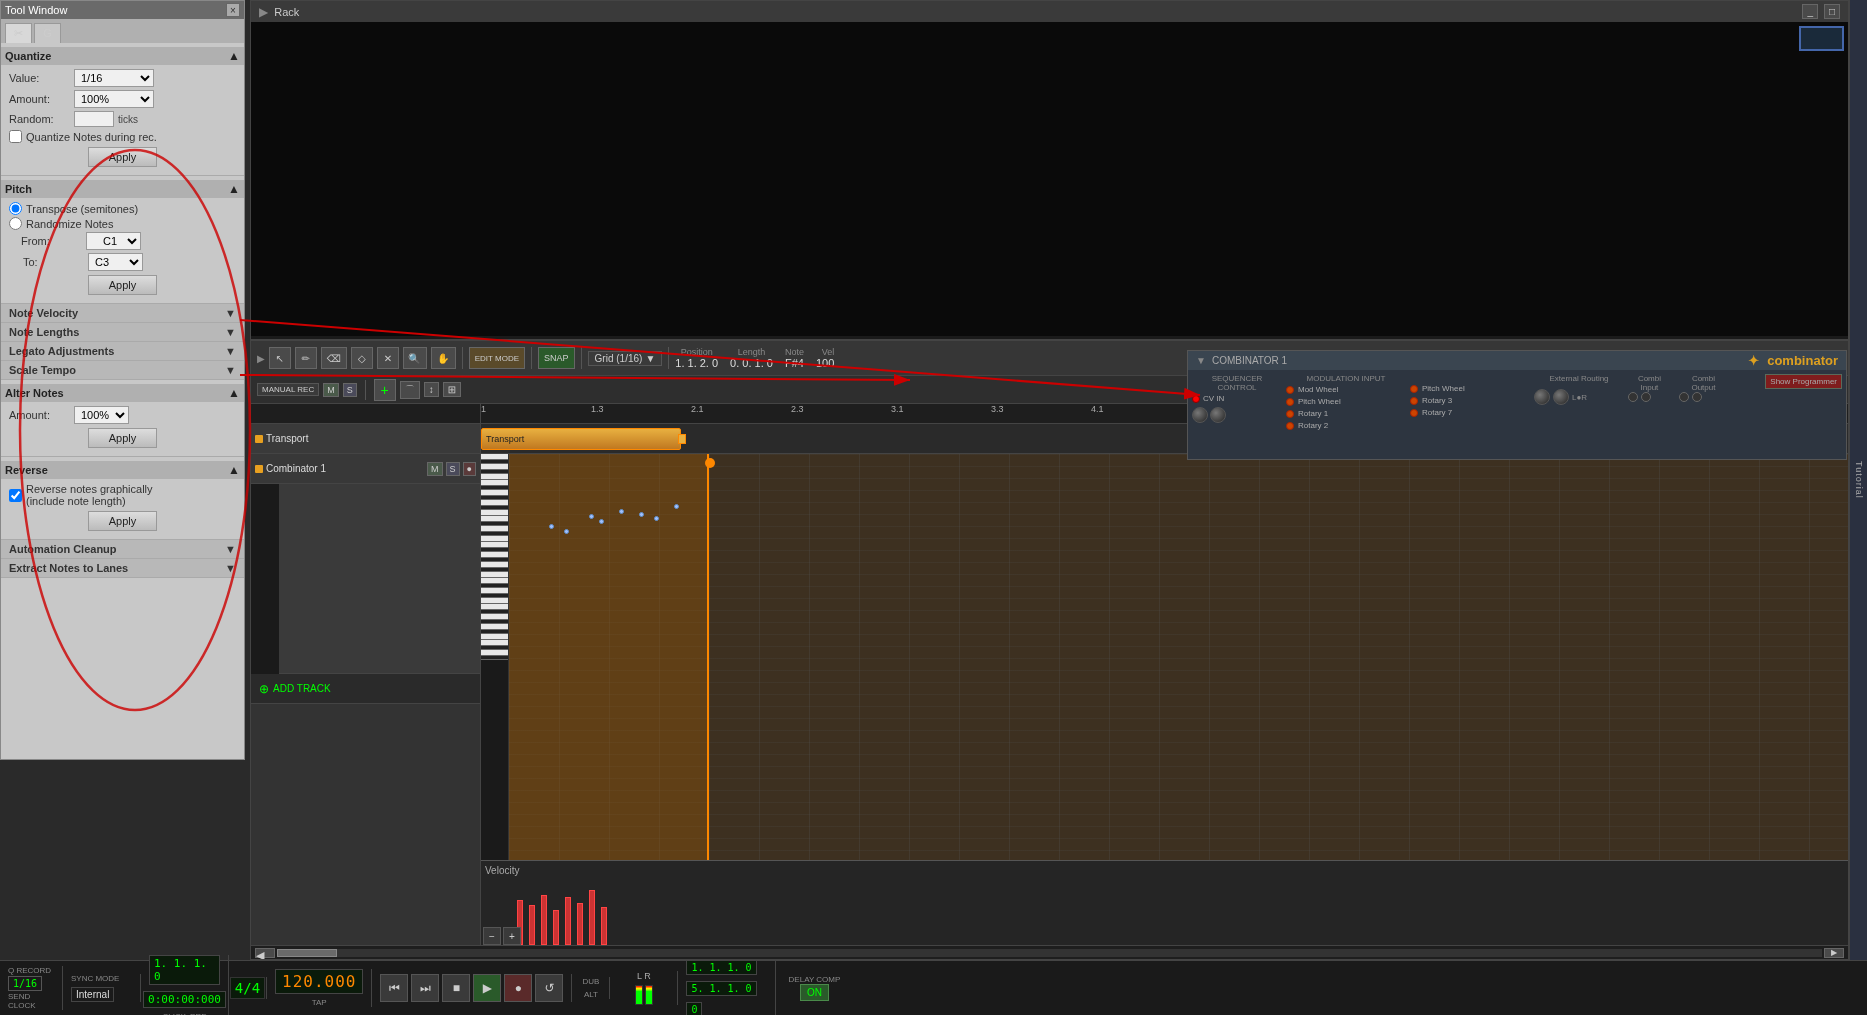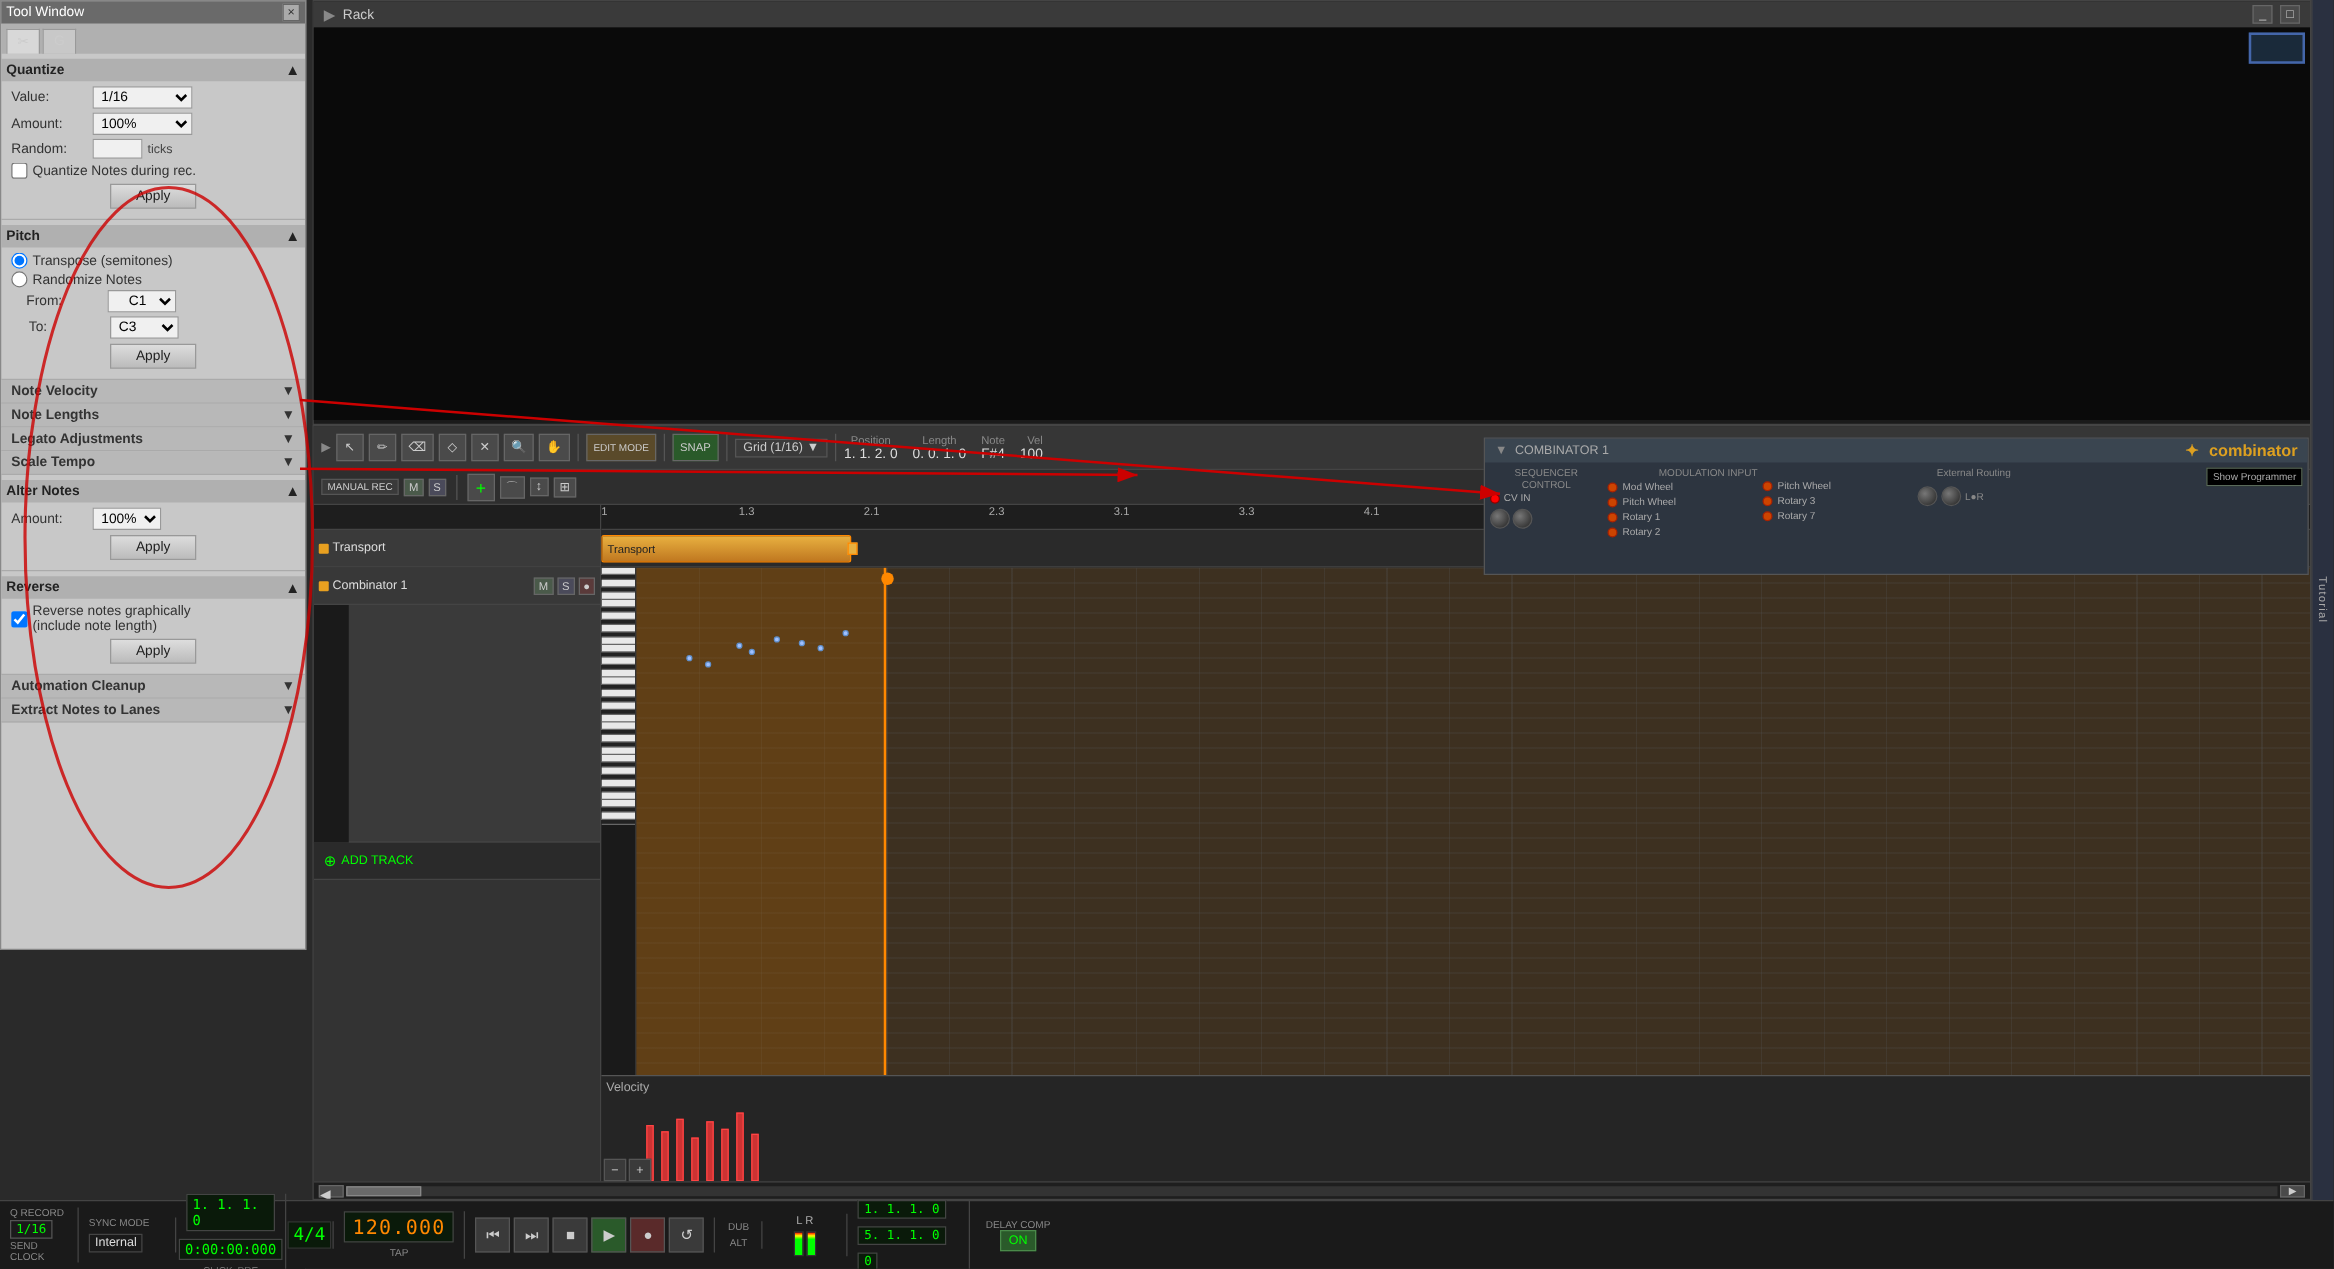--- a/index.html
+++ b/index.html
@@ -346,21 +346,21 @@
         <div class="led"></div>
         <span style="font-size:8px;color:#aaa;">CV IN</span>
       </div>
       <div style="display:flex;gap:2px;margin-top:2px;">
         <div class="knob-small"></div>
         <div class="knob-small"></div>
       </div>
     </div>
 
     <div class="comb-section" style="width:120px;">
-      <span class="comb-label" style="font-size:8px;color:#888;text-align:right;">MODULATION INPUT</span>
+      <span class="comb-label" style="font-size:8px;color:#888;">MODULATION INPUT</span>
       <div style="display:flex;flex-direction:column;gap:3px;">
         <div style="display:flex;align-items:center;gap:4px;">
           <div style="width:8px;height:8px;border-radius:50%;background:#cc4400;border:1px solid #aa2200;"></div>
           <span style="font-size:8px;color:#aaa;">Mod Wheel</span>
         </div>
         <div style="display:flex;align-items:center;gap:4px;">
           <div style="width:8px;height:8px;border-radius:50%;background:#cc4400;border:1px solid #aa2200;"></div>
           <span style="font-size:8px;color:#aaa;">Pitch Wheel</span>
         </div>
         <div style="display:flex;align-items:center;gap:4px;">
@@ -395,23 +395,41 @@
       <span class="comb-label" style="font-size:8px;color:#888;">External Routing</span>
       <div style="display:flex;flex-direction:column;gap:3px;margin-top:4px;">
         <div style="display:flex;align-items:center;gap:3px;">
           <div class="knob-small"></div>
           <div class="knob-small"></div>
           <span style="font-size:8px;color:#888;">L●R</span>
         </div>
       </div>
     </div>
 
+    <div class="comb-section" style="width:100px;">
+      <div style="display:flex;gap:8px;">
+        <div>
+          <span class="comb-label" style="font-size:8px;color:#888;display:block;">Combi Input</span>
+          <div style="display:flex;gap:3px;">
+            <div style="width:10px;height:10px;border-radius:50%;background:#333;border:1px solid #666;"></div>
+            <div style="width:10px;height:10px;border-radius:50%;background:#333;border:1px solid #666;"></div>
+          </div>
+        </div>
+        <div>
+          <span class="comb-label" style="font-size:8px;color:#888;display:block;">Combi Output</span>
+          <div style="display:flex;gap:3px;">
+            <div style="width:10px;height:10px;border-radius:50%;background:#333;border:1px solid #666;"></div>
+            <div style="width:10px;height:10px;border-radius:50%;background:#333;border:1px solid #666;"></div>
+          </div>
+        </div>
+      </div>
+    </div>
 
     <div class="comb-section" style="margin-left:auto;">
-      <button style="background:#000000;border:1px solid #5a6a5a;color:#aaa;font-size:8px;padding:2px 4px;cursor:pointer;">Show Programmer</button>
+      <button style="background:#7f1d1d;border:1px solid #5a6a5a;color:#aaa;font-size:8px;padding:2px 4px;cursor:pointer;">Show Programmer</button>
     </div>
   </div>
 </div>
 
 <div id="sequencer">
 
   <div class="seq-toolbar">
     <span style="color:#888;font-size:10px;">▶</span>
 
     <button class="seq-toolbar-btn" title="Select">↖</button>

